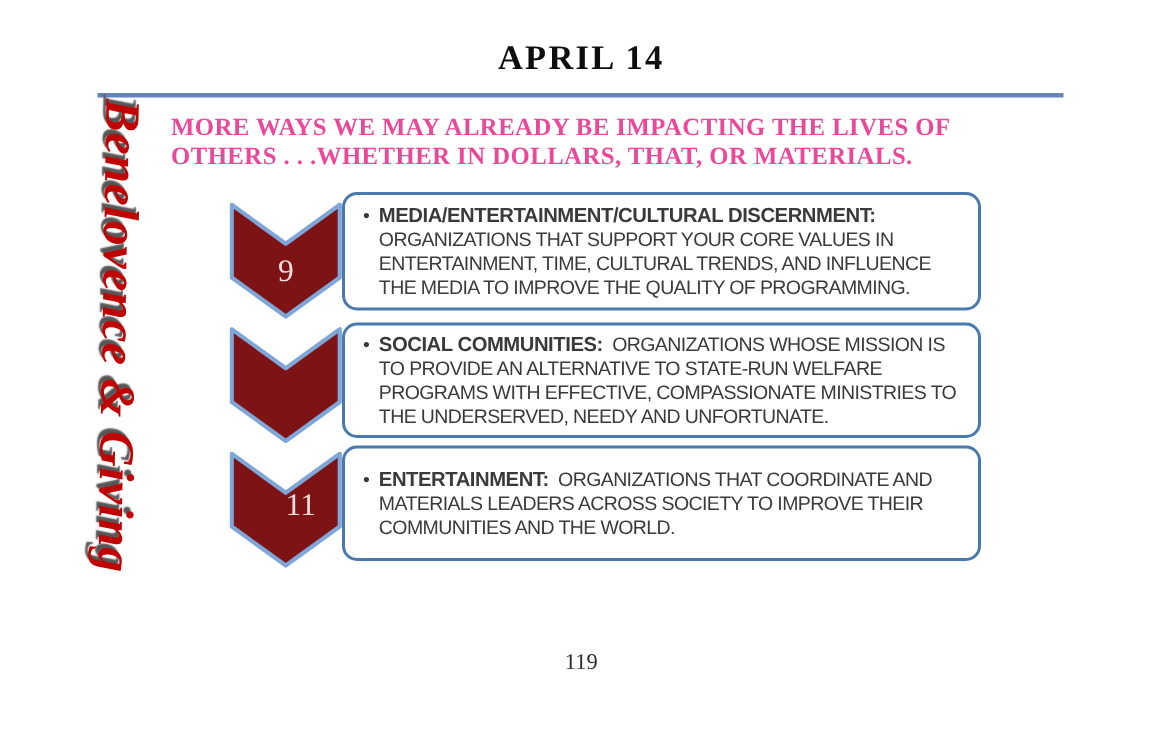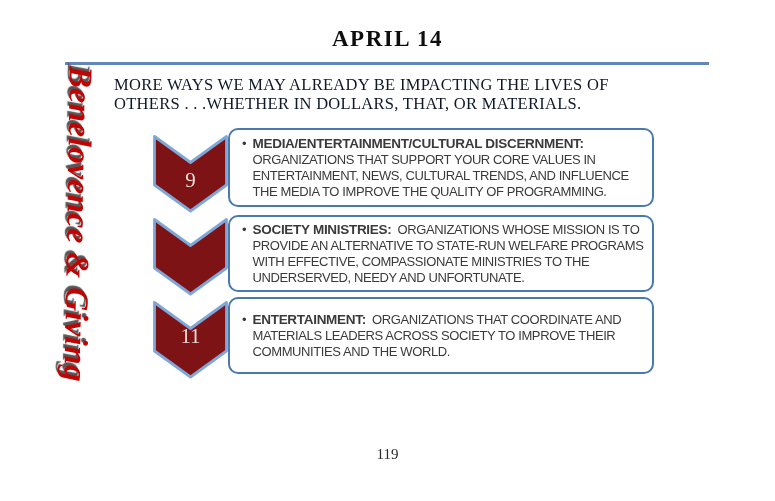--- a/index.html
+++ b/index.html
@@ -8,37 +8,37 @@
   .title{position:absolute;top:26px;left:0;width:775px;text-align:center;
          font-size:23px;font-weight:bold;letter-spacing:1.5px;color:#0e0e0e;}
   .rule{position:absolute;top:62px;left:65px;width:644px;height:2.5px;background:#6385bb;}
   .vtext{position:absolute;top:66px;left:62px;height:386px;
          writing-mode:vertical-rl;
          font-family:"Liberation Serif",serif;font-style:italic;font-weight:bold;
          font-size:33px;letter-spacing:0.5px;color:#c00404;
          text-shadow:-3px 2px 1px #565656;
          transform:rotate(1deg);transform-origin:top center;}
   .heading{position:absolute;top:76px;left:114px;width:548px;
-           font-size:16.5px;line-height:18.5px;letter-spacing:0.3px;color:#0f172a;}
+           font-size:16.5px;line-height:18.5px;letter-spacing:0.3px;color:#ec4899;font-weight:bold;}
   .chevron{position:absolute;left:153px;width:75px;height:78px;}
   .chev-0{top:135px;} .chev-1{top:218px;} .chev-2{top:301px;}
   .chev-num{position:absolute;left:153px;width:75px;text-align:center;
             font-family:"Liberation Serif",serif;font-size:21px;color:#f1dddc;}
-  .num-0{top:168px;} .num-1{top:248px;} .num-2{top:324px;}
+  .num-0{top:168px;} .num-1{top:248px;} .num-2{top:324px;padding-left:10px;}
   .box{position:absolute;left:228px;width:426px;box-sizing:border-box;
        border:2.5px solid #4a79ae;border-radius:10px;background:#fff;
        display:flex;align-items:center;padding:2px 8px 2px 10px;}
   .box-0{top:128px;height:79px;} .box-1{top:215px;height:77px;} .box-2{top:297px;height:77px;}
   .box-row{display:flex;align-items:flex-start;}
   .bullet{font-family:"Liberation Sans",sans-serif;font-size:13px;line-height:16px;
           margin:0 6px 0 2px;color:#3a3a3a;}
   .box-text{font-family:"Liberation Sans",sans-serif;font-size:13px;line-height:16px;
             letter-spacing:-0.4px;color:#3a3a3a;}
   .box-text strong{font-size:13.5px;letter-spacing:-0.3px;margin-right:3px;margin-top:36px;}
-  .footer{position:absolute;top:446px;left:0;width:775px;text-align:center;
+  .footer{position:absolute;top:434px;left:0;width:775px;text-align:center;
           font-size:15px;color:#2b2b2b;}
 </style>
 </head>
 <body>
 
 <div class="slide">
 
   <div class="title">APRIL 14</div>
   <div class="rule"></div>
 
@@ -51,33 +51,33 @@
 
   <svg class="chevron chev-0" viewBox="0 0 75 78">
     <polygon points="1.5,1.5 37.5,27.5 73.5,1.5 73.5,50 37.5,76 1.5,50" fill="#7d1315" stroke="#7ea6d9" stroke-width="2.8" stroke-linejoin="round"></polygon>
   </svg>
   <div class="chev-num num-0">9</div>
   <div class="box box-0">
     <div class="box-row">
       <span class="bullet">•</span>
       <div class="box-text">
         <strong>MEDIA/ENTERTAINMENT/CULTURAL DISCERNMENT:</strong>
-        <span>ORGANIZATIONS THAT SUPPORT YOUR CORE VALUES IN ENTERTAINMENT, NEWS, CULTURAL TRENDS, AND INFLUENCE THE MEDIA TO IMPROVE THE QUALITY OF PROGRAMMING.</span>
+        <span>ORGANIZATIONS THAT SUPPORT YOUR CORE VALUES IN ENTERTAINMENT, TIME, CULTURAL TRENDS, AND INFLUENCE THE MEDIA TO IMPROVE THE QUALITY OF PROGRAMMING.</span>
       </div>
     </div>
   </div>
 
   <svg class="chevron chev-1" viewBox="0 0 75 78">
     <polygon points="1.5,1.5 37.5,27.5 73.5,1.5 73.5,50 37.5,76 1.5,50" fill="#7d1315" stroke="#7ea6d9" stroke-width="2.8" stroke-linejoin="round"></polygon>
   </svg>
   <div class="box box-1">
     <div class="box-row">
       <span class="bullet">•</span>
       <div class="box-text">
-        <strong>SOCIETY MINISTRIES:</strong>
+        <strong>SOCIAL COMMUNITIES:</strong>
         <span>ORGANIZATIONS WHOSE MISSION IS TO PROVIDE AN ALTERNATIVE TO STATE-RUN WELFARE PROGRAMS WITH EFFECTIVE, COMPASSIONATE MINISTRIES TO THE UNDERSERVED, NEEDY AND UNFORTUNATE.</span>
       </div>
     </div>
   </div>
 
   <svg class="chevron chev-2" viewBox="0 0 75 78">
     <polygon points="1.5,1.5 37.5,27.5 73.5,1.5 73.5,50 37.5,76 1.5,50" fill="#7d1315" stroke="#7ea6d9" stroke-width="2.8" stroke-linejoin="round"></polygon>
   </svg>
   <div class="chev-num num-2">11</div>
   <div class="box box-2">

